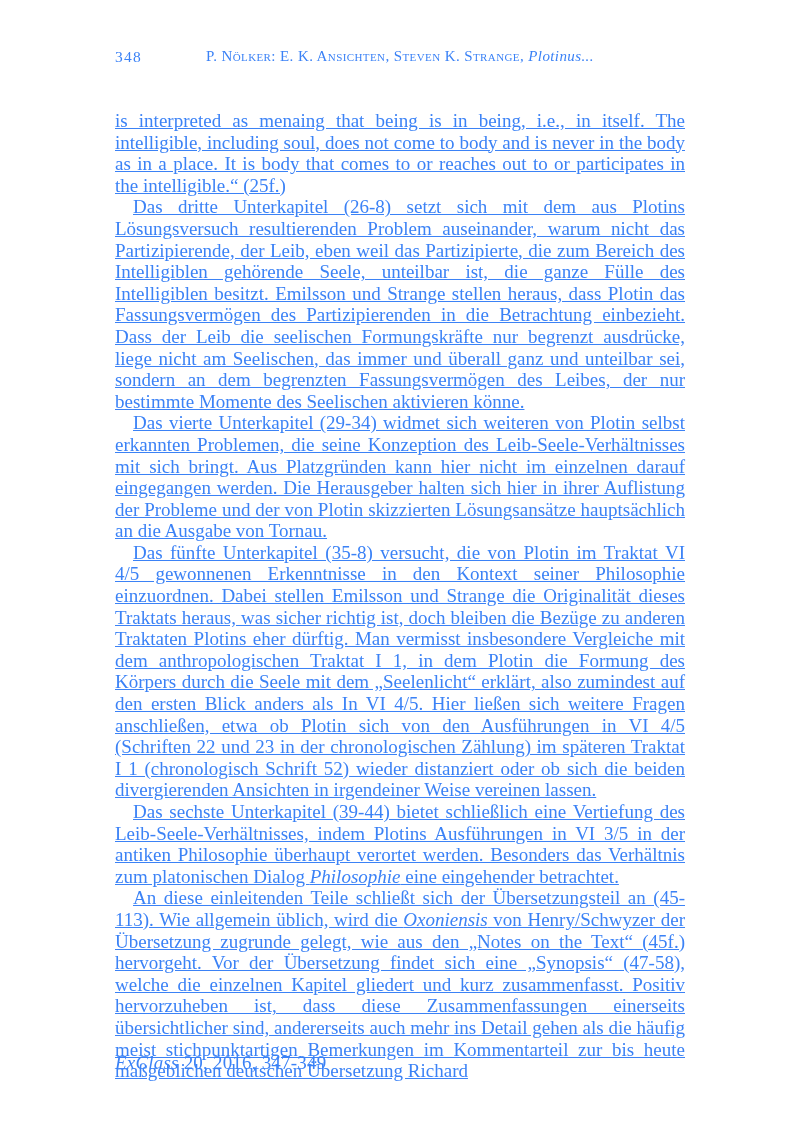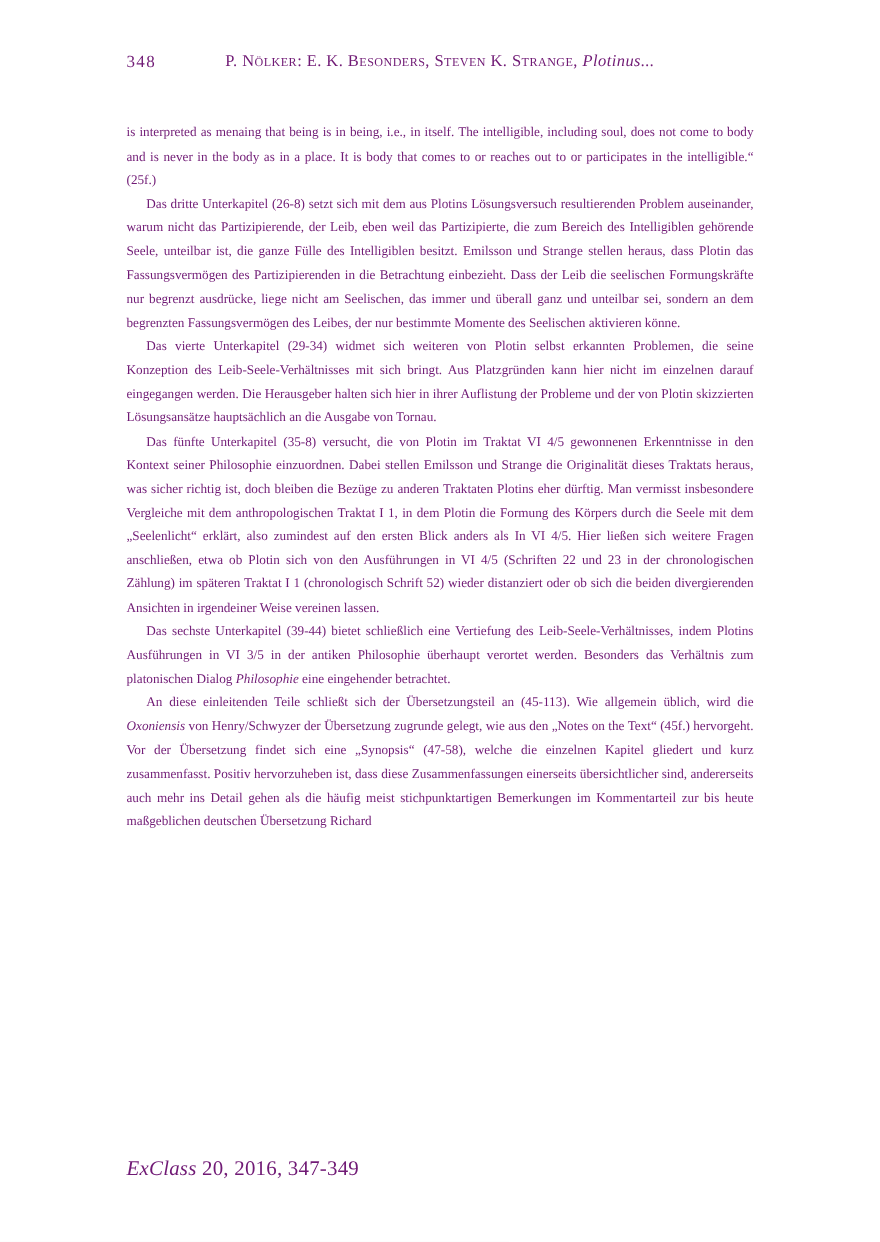--- a/index.html
+++ b/index.html
@@ -6,21 +6,21 @@
     margin: 0;
     padding: 0;
     background: #e9e9e9;
   }
   .page {
     position: relative;
     width: 800px;
     height: 1129px;
     margin: 0 auto;
     background: #ffffff;
-    color: #701a75;
+    color: #3b82f6;
     font-family: "Liberation Serif", "DejaVu Serif", serif;
     overflow: hidden;
   }
   .running-header {
     position: absolute;
     top: 48px;
     left: 115px;
     width: 570px;
     text-align: center;
     font-size: 15px;
@@ -38,23 +38,24 @@
     font-variant: small-caps;
   }
   .running-header i {
     font-style: italic;
   }
   .body-text {
     position: absolute;
     top: 110px;
     left: 115px;
     width: 570px;
-    font-size: 12px;
+    font-size: 19px;
     line-height: 21.6px;
     text-align: justify;
+    text-decoration: underline;
   }
   .body-text p {
     margin: 0;
     text-indent: 18px;
   }
   .body-text p.noindent {
     text-indent: 0;
   }
   .body-text i {
     font-style: italic;
@@ -70,21 +71,21 @@
     font-style: italic;
   }
 </style>
 </head>
 <body>
 
 <div class="page">
 
   <header class="running-header">
     <span class="pageno">348</span>
-    <span class="sc">P. Nölker: E. K. Besonders, Steven K. Strange, </span><i>Plotinus...</i>
+    <span class="sc">P. Nölker: E. K. Ansichten, Steven K. Strange, </span><i>Plotinus...</i>
   </header>
 
   <main class="body-text">
     <p class="noindent">is interpreted as menaing that being is in being, i.e., in itself. The intelligible, including soul, does not come to body and is never in the body as in a place. It is body that comes to or reaches out to or participates in the intelligible.“ (25f.)</p>
     <p>Das dritte Unterkapitel (26-8) setzt sich mit dem aus Plotins Lösungsversuch resultierenden Problem auseinander, warum nicht das Partizipierende, der Leib, eben weil das Partizipierte, die zum Bereich des Intelligiblen gehörende Seele, unteilbar ist, die ganze Fülle des Intelligiblen besitzt. Emilsson und Strange stellen heraus, dass Plotin das Fassungsvermögen des Partizipierenden in die Betrachtung einbezieht. Dass der Leib die seelischen Formungskräfte nur begrenzt ausdrücke, liege nicht am Seelischen, das immer und überall ganz und unteilbar sei, sondern an dem begrenzten Fassungsvermögen des Leibes, der nur bestimmte Momente des Seelischen aktivieren könne.</p>
     <p>Das vierte Unterkapitel (29-34) widmet sich weiteren von Plotin selbst erkannten Problemen, die seine Konzeption des Leib-Seele-Verhältnisses mit sich bringt. Aus Platzgründen kann hier nicht im einzelnen darauf eingegangen werden. Die Herausgeber halten sich hier in ihrer Auflistung der Probleme und der von Plotin skizzierten Lösungsansätze hauptsächlich an die Ausgabe von Tornau.</p>
     <p>Das fünfte Unterkapitel (35-8) versucht, die von Plotin im Traktat VI 4/5 gewonnenen Erkenntnisse in den Kontext seiner Philosophie einzuordnen. Dabei stellen Emilsson und Strange die Originalität dieses Traktats heraus, was sicher richtig ist, doch bleiben die Bezüge zu anderen Traktaten Plotins eher dürftig. Man vermisst insbesondere Vergleiche mit dem anthropologischen Traktat I 1, in dem Plotin die Formung des Körpers durch die Seele mit dem „Seelenlicht“ erklärt, also zumindest auf den ersten Blick anders als In VI 4/5. Hier ließen sich weitere Fragen anschließen, etwa ob Plotin sich von den Ausführungen in VI 4/5 (Schriften 22 und 23 in der chronologischen Zählung) im späteren Traktat I 1 (chronologisch Schrift 52) wieder distanziert oder ob sich die beiden divergierenden Ansichten in irgendeiner Weise vereinen lassen.</p>
     <p><span>Das sechste Unterkapitel (39-44) bietet schließlich eine Vertiefung des Leib-Seele-Verhältnisses, indem Plotins Ausführungen in VI 3/5 in der antiken Philosophie überhaupt verortet werden. Besonders das Verhältnis zum platonischen Dialog </span><i>Philosophie</i><span> eine eingehender betrachtet.</span></p>
     <p><span>An diese einleitenden Teile schließt sich der Übersetzungsteil an (45-113). Wie allgemein üblich, wird die </span><i>Oxoniensis</i><span> von Henry/Schwyzer der Übersetzung zugrunde gelegt, wie aus den „Notes on the Text“ (45f.) hervorgeht. Vor der Übersetzung findet sich eine „Synopsis“ (47-58), welche die einzelnen Kapitel gliedert und kurz zusammenfasst. Positiv hervorzuheben ist, dass diese Zusammenfassungen einerseits übersichtlicher sind, andererseits auch mehr ins Detail gehen als die häufig meist stichpunktartigen Bemerkungen im Kommentarteil zur bis heute maßgeblichen deutschen Übersetzung Richard</span></p>
   </main>

